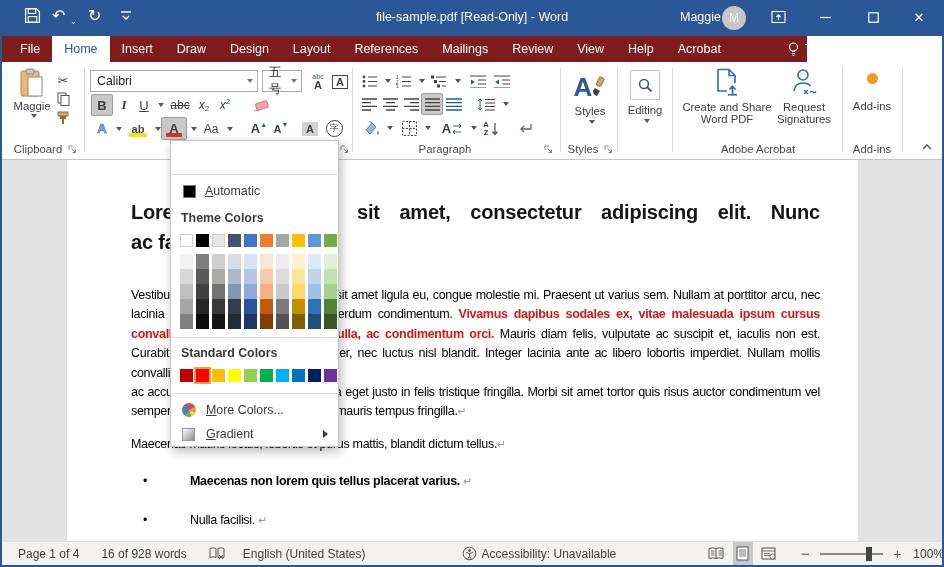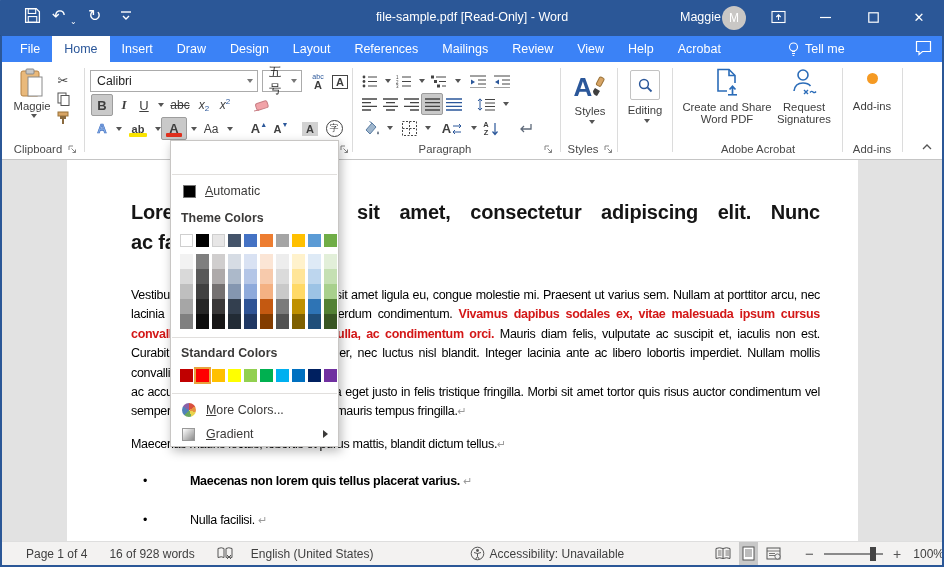--- a/index.html
+++ b/index.html
@@ -12,21 +12,21 @@
     background-image:linear-gradient(115deg,rgba(255,255,255,.05) 0 1px,transparent 1px 90px),
                      linear-gradient(65deg,rgba(0,0,0,.08) 0 1px,transparent 1px 70px);}
   .tb-glyph{position:absolute;color:#fff;font-size:16px;line-height:20px;cursor:default;}
   .tb-title{position:absolute;left:0;top:10px;width:944px;text-align:center;color:#fff;font-size:12.5px;}
   .tb-user{position:absolute;top:10px;color:#fff;font-size:12.5px;}
   .avatar{position:absolute;width:24px;height:24px;border-radius:50%;background:#c9c7c5;color:#fff;
           font-size:12px;display:flex;align-items:center;justify-content:center;top:6px;}
   .winbtn{position:absolute;top:6px;width:26px;height:22px;display:flex;align-items:center;justify-content:center;color:#fff;}
 
   
-  .tabrow{position:absolute;left:0;top:36px;width:944px;height:26px;background:#3b82f6;display:flex;align-items:stretch;padding-left:8px;box-sizing:border-box;}
+  .tabrow{position:absolute;left:0;top:36px;width:807px;height:26px;background:#7f1d1d;display:flex;align-items:stretch;padding-left:8px;box-sizing:border-box;}
   .tab{display:flex;align-items:center;padding:0 12px;color:#fff;font-size:12.5px;cursor:default;}
   .tab.active{background:#fff;color:#2b579a;}
   .tellme{display:flex;align-items:center;gap:6px;color:#fff;font-size:12.5px;padding:0 10px;}
   .comment-btn{position:absolute;right:12px;top:40px;}
 
   
   .ribbon{position:absolute;left:0;top:62px;width:944px;height:98px;background:#fff;border-bottom:1px solid #c5c5c5;box-sizing:border-box;}
   .vline{position:absolute;top:6px;height:84px;width:1px;background:#dcdcdc;}
   .grp-label{position:absolute;bottom:4px;font-size:11.3px;color:#4a4a4a;text-align:center;white-space:nowrap;}
   .dlg{position:absolute;bottom:5px;opacity:.8;}
@@ -68,21 +68,21 @@
   .sw{width:13px;height:13px;box-sizing:border-box;border:1px solid transparent;}
   .sw.lt{border-color:#cfcfcf;}
   .swv{width:13px;height:15px;}
   .sw.selected{outline:2px solid #e8a33d;outline-offset:0;}
   .submenu-arrow{position:absolute;right:10px;width:0;height:0;border-top:4px solid transparent;border-bottom:4px solid transparent;border-left:5px solid #3b3a39;}
   .accel{text-decoration:underline;}
 
   
   .statusbar{position:absolute;left:0;top:541px;width:944px;height:24px;background:#f3f2f1;border-top:1px solid #dedede;
              font-size:12px;color:#3f3f3f;display:flex;align-items:center;box-sizing:border-box;}
-  .sb-item{margin-left:26px;white-space:nowrap;}
+  .sb-item{margin-left:18px;white-space:nowrap;}
   .viewbtn{width:32px;height:24px;display:flex;align-items:center;justify-content:center;}
   .viewbtn.active{background:#c8c8c8;}
   .frame{position:absolute;background:#2b5797;z-index:60;}
 </style>
 </head>
 <body>
 
 <div class="app">
 
   <div class="titlebar">

